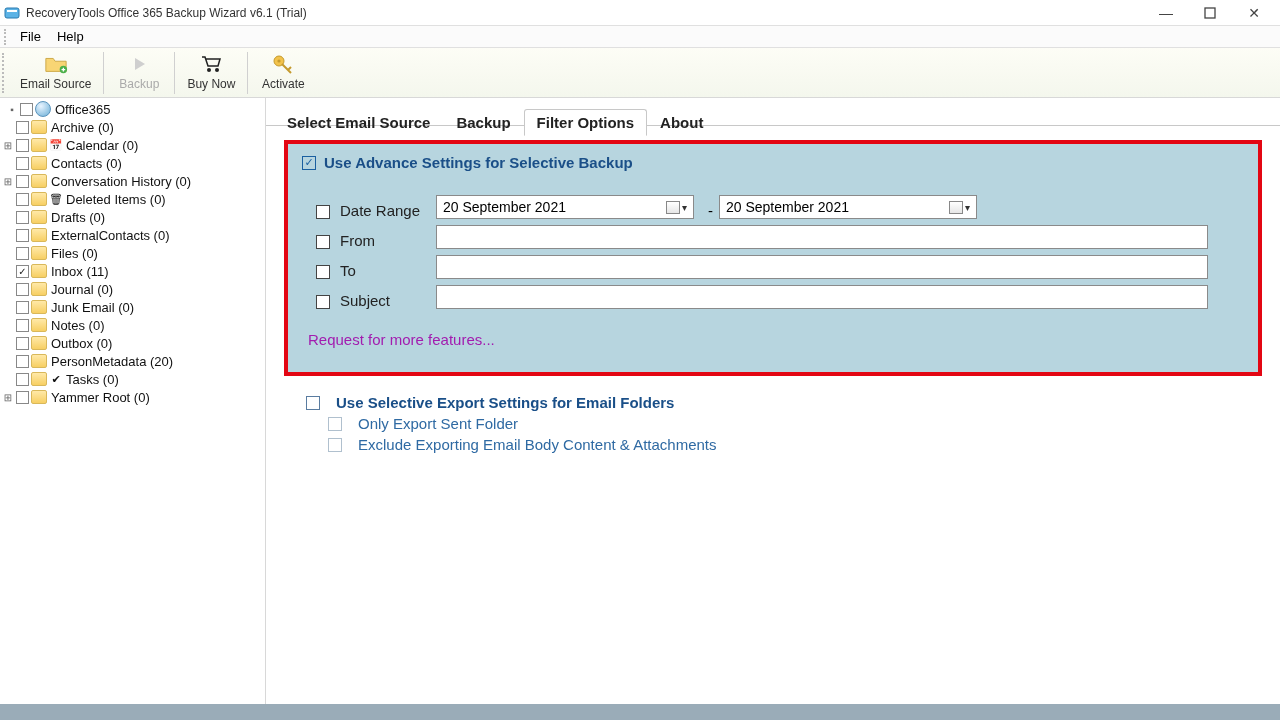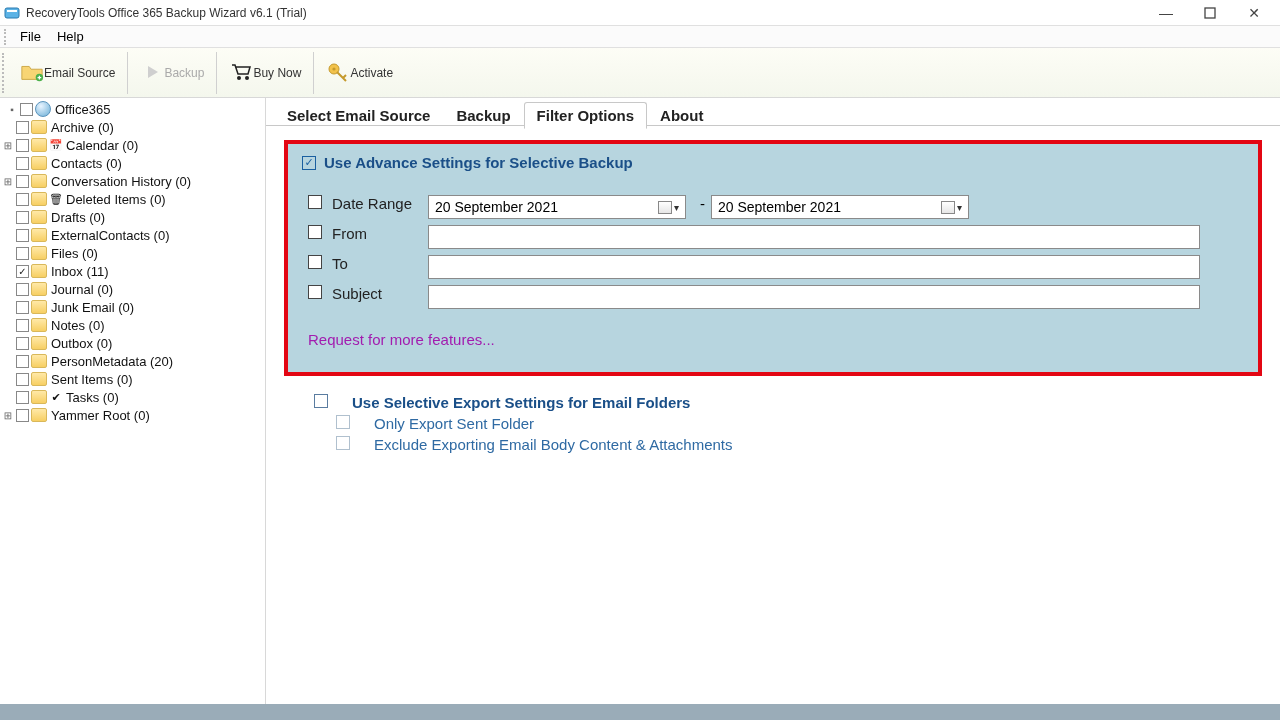--- a/index.html
+++ b/index.html
@@ -47,21 +47,21 @@
     display: flex;
     align-items: center;
     background: linear-gradient(#fdfdf6, #f4f7ed);
     border-bottom: 1px solid #d8d8d8;
     padding: 0 2px;
   }
   .toolbar .menu-grip {
     width: 4px; height: 40px; border-left: 2px dotted #bbb; margin-right: 4px;
   }
   .toolbar .tool-btn {
-    display: flex; flex-direction: row; align-items: center; justify-content: flex-start;
+    display: flex; flex-direction: column; align-items: center; justify-content: flex-start;
     padding: 2px 8px; margin: 0 2px; height: 46px; min-width: 62px;
     font-size: 12px; color: #333;
   }
   .toolbar .tool-btn.disabled { color: #aaa; }
   .toolbar .sep { width: 1px; height: 42px; background: #d0d0d0; margin: 0 2px; }
   .tool-icon { width: 24px; height: 24px; margin-bottom: 1px; display:flex; align-items:center; justify-content:center; }
   .body-area {
     flex: 1;
     display: flex;
     min-height: 0;
@@ -111,21 +111,21 @@
     display: flex; align-items: flex-end;
     padding-left: 8px;
     border-bottom: 1px solid #c8c8c8;
     background: #fff;
     padding-top: 2px;
   }
   .tab {
     padding: 4px 12px 4px 12px;
     font-size: 15px; font-weight: 600; color: #222;
     border: 1px solid transparent;
-    position: relative; top: 4px;
+    position: relative; top: 11px;
   }
   .tab.active {
     border: 1px solid #c8c8c8; border-bottom: 1px solid #fff;
     background: #fff;
     border-radius: 3px 3px 0 0;
   }
   .main-content {
     flex: 1; padding: 14px 18px 10px 18px; overflow:auto;
   }
   .panel-highlight {
@@ -134,38 +134,38 @@
     padding: 10px 14px 18px 14px;
   }
   .panel-title-row { display:flex; align-items:center; gap:8px; margin-bottom:12px; }
   .blue-check {
     width:14px; height:14px; border:1px solid #1a5fa0; display:inline-flex;
     align-items:center; justify-content:center; color:#1a5fa0; font-size:11px;
   }
   .blue-check.checked::after { content:"✓"; }
   .panel-title { font-weight:700; color:#1a4f88; font-size:15px; }
   .filter-body { background:#b7d5df; padding: 6px 6px 6px 6px; }
-  .filter-row { display:flex; align-items:flex-start; margin: 6px 0; }
+  .filter-row { display:flex; align-items:flex-end; margin: 6px 8px; }
   .filter-row .fchk {
     width:14px; height:14px; border:1px solid #444; margin-right:10px; background:#fff;
   }
   .filter-row label { width: 96px; font-size:15px; color:#222; }
   .date-input, .text-input {
     height:24px; background:#fff; border:1px solid #8a8a8a; font-size:14px;
     padding: 2px 6px;
   }
   .date-input { width: 258px; display:flex; align-items:center; justify-content:space-between; margin-right:8px;gap:28px; }
   .date-input .dd { display:flex; align-items:center; gap:2px; }
   .date-input .cal-ico { width:14px; height:13px; border:1px solid #888; background:linear-gradient(#fff,#e6e6e6); }
   .date-input .arrow { font-size:10px; color:#333; }
   .dash { margin: 0 6px; font-size:15px; }
   .text-input { width: 772px; }
   .req-link { margin-top: 22px; color:#a21caf; font-size:15px; }
   .sec2 { margin-top: 18px; padding-left: 14px; }
-  .sec2 .row { display:flex; gap:24px; margin:4px 16px; }
+  .sec2 .row { display:flex; align-items:center; gap:16px; margin:4px 8px; }
   .sec2 .row.sub { padding-left: 22px; }
   .sec2 .title { font-weight:700; color:#1a4f88; font-size:15px; }
   .plain-chk { width:14px; height:14px; border:1px solid #5a7ca0; background:#fff; }
   .plain-chk.disabled { border-color:#b0c0ce; }
   .sec2 .lbl { color:#2f6aa3; font-size:15px; }
   .statusbar {
     height: 16px; background: #9aacb8;
   }
 </style>
 </head>
@@ -327,26 +327,20 @@
           <span class="expander"></span>
           <span class="chk"></span>
           <span class="folder-ico"></span>
           <span>Outbox (0)</span>
         </div>
         <div class="tree-item level-1">
           <span class="expander"></span>
           <span class="chk"></span>
           <span class="folder-ico"></span>
           <span>PersonMetadata (20)</span>
-        </div>
-        <div class="tree-item level-1">
-          <span class="expander"></span>
-          <span class="chk"></span>
-          <span class="folder-ico"></span>
-          <span>Sent Items (0)</span>
         </div>
         <div class="tree-item level-1">
           <span class="expander"></span>
           <span class="chk"></span>
           <span class="folder-ico"></span>
           <span class="small-glyph">✔</span>
           <span>Tasks (0)</span>
         </div>
         <div class="tree-item level-1">
           <span class="expander">⊞</span>

